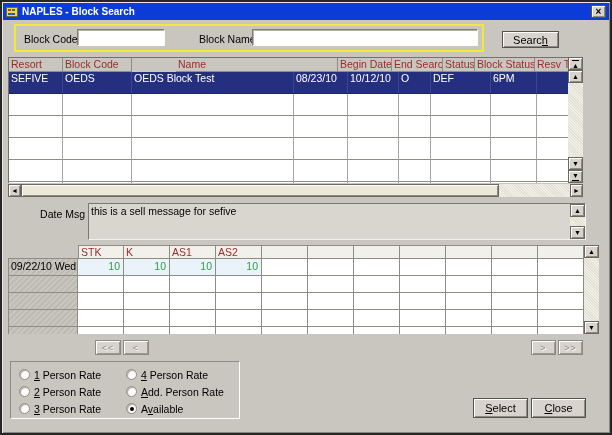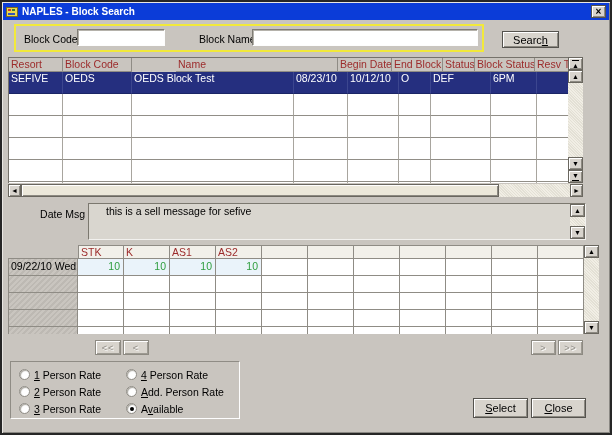--- a/index.html
+++ b/index.html
@@ -66,21 +66,21 @@
   .tri{flex:none;}
   .tbl-vscroll{left:566px;top:55px;height:126px;}
   .tbl-hscroll{left:6px;top:182px;width:575px;}
   .grid-vscroll{left:582px;top:243px;height:89px;}
 
   
   .sellmsg-label{position:absolute;left:20px;top:206px;width:63px;text-align:right;
     font-size:10.5px;color:#000;}
   .sellmsg-box{position:absolute;left:86px;top:201px;width:498px;height:37px;
     background:#d9d6cf;border:1px solid;border-color:#7b786f #f2f1ee #f2f1ee #7b786f;}
-  .sellmsg-text{position:absolute;left:2px;top:1px;right:16px;font-size:10.5px;color:#000;margin-left:15px;}
+  .sellmsg-text{position:absolute;left:2px;top:1px;right:16px;font-size:10.5px;color:#000;}
   .sm-scroll{right:0;top:0;bottom:0;width:15px;position:absolute;display:flex;flex-direction:column;}
 
   
   .grid{position:absolute;left:6px;top:243px;width:576px;height:89px;overflow:hidden;
     font-size:10.5px;}
   .grow{display:flex;}
   .gspacer{height:14px;flex:none;border-bottom:1px solid #8f8c85;}
   .gh{height:14px;flex:none;background:#f2f0ea;color:var(--header-text,#9c2b2b);
     border-top:1px solid #8f8c85;border-right:1px solid #8f8c85;border-bottom:1px solid #8f8c85;
     padding-left:2px;line-height:12px;white-space:nowrap;overflow:hidden;}
@@ -136,21 +136,21 @@
     <input class="field" style="left: 236px; width: 226px;" value="">
   </div>
   <button class="btn search-btn">Searc<u>h</u></button>
 
   <div class="tbl">
     <div class="tbl-hdr" id="tbl-header">
         <div class="th" style="width: 54px;">Resort</div>
         <div class="th" style="width: 69px;">Block Code</div>
         <div class="th" style="width: 162px; margin-left: 44px;">Name</div>
         <div class="th" style="width: 54px;">Begin Date</div>
-        <div class="th" style="width: 51px;">End Block</div>
+        <div class="th" style="width: 51px;">End Searc</div>
         <div class="th" style="width: 32px;">Status</div>
         <div class="th" style="width: 60px;">Block Status</div>
         <div class="th" style="width: 46px;">Resv Type</div>
         <div class="th" style="width: 32px;">Method</div>
       </div>
     <div id="tbl-body">
         <div class="tr selected">
           <div class="td" style="width: 54px;">SEFIVE</div>
           <div class="td" style="width: 69px;">OEDS</div>
           <div class="td" style="width: 162px;">OEDS Block Test</div>

